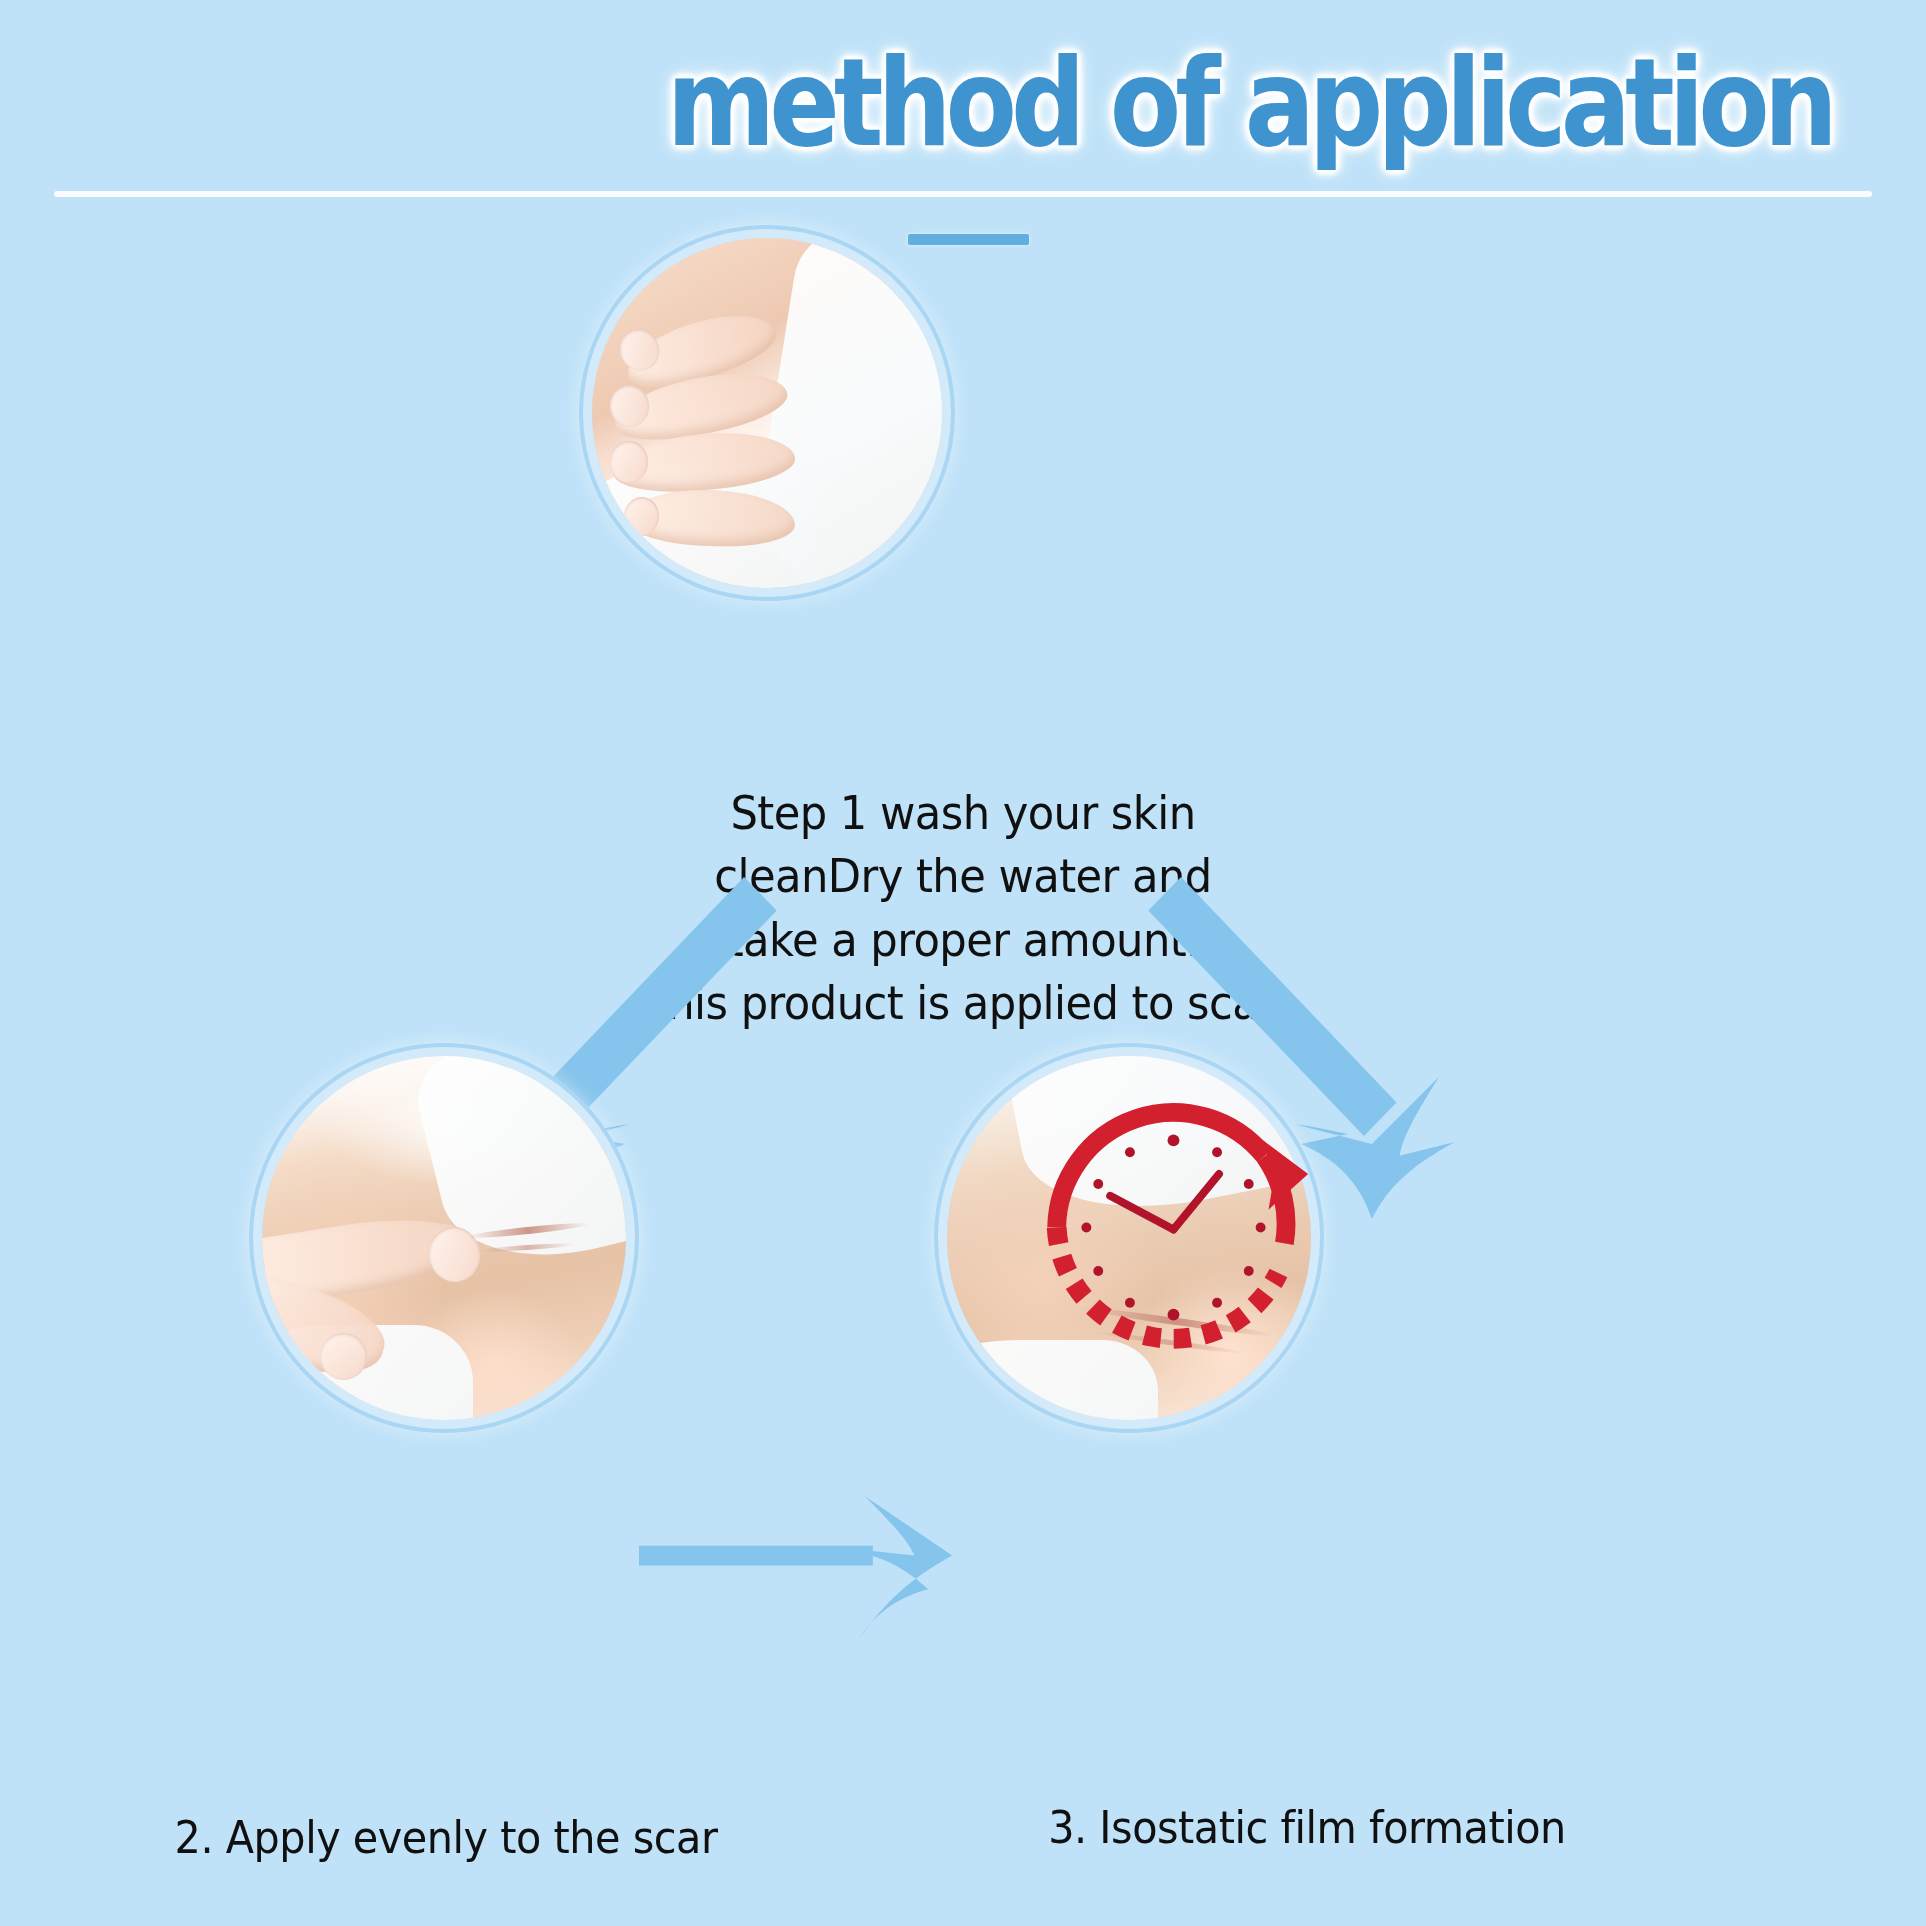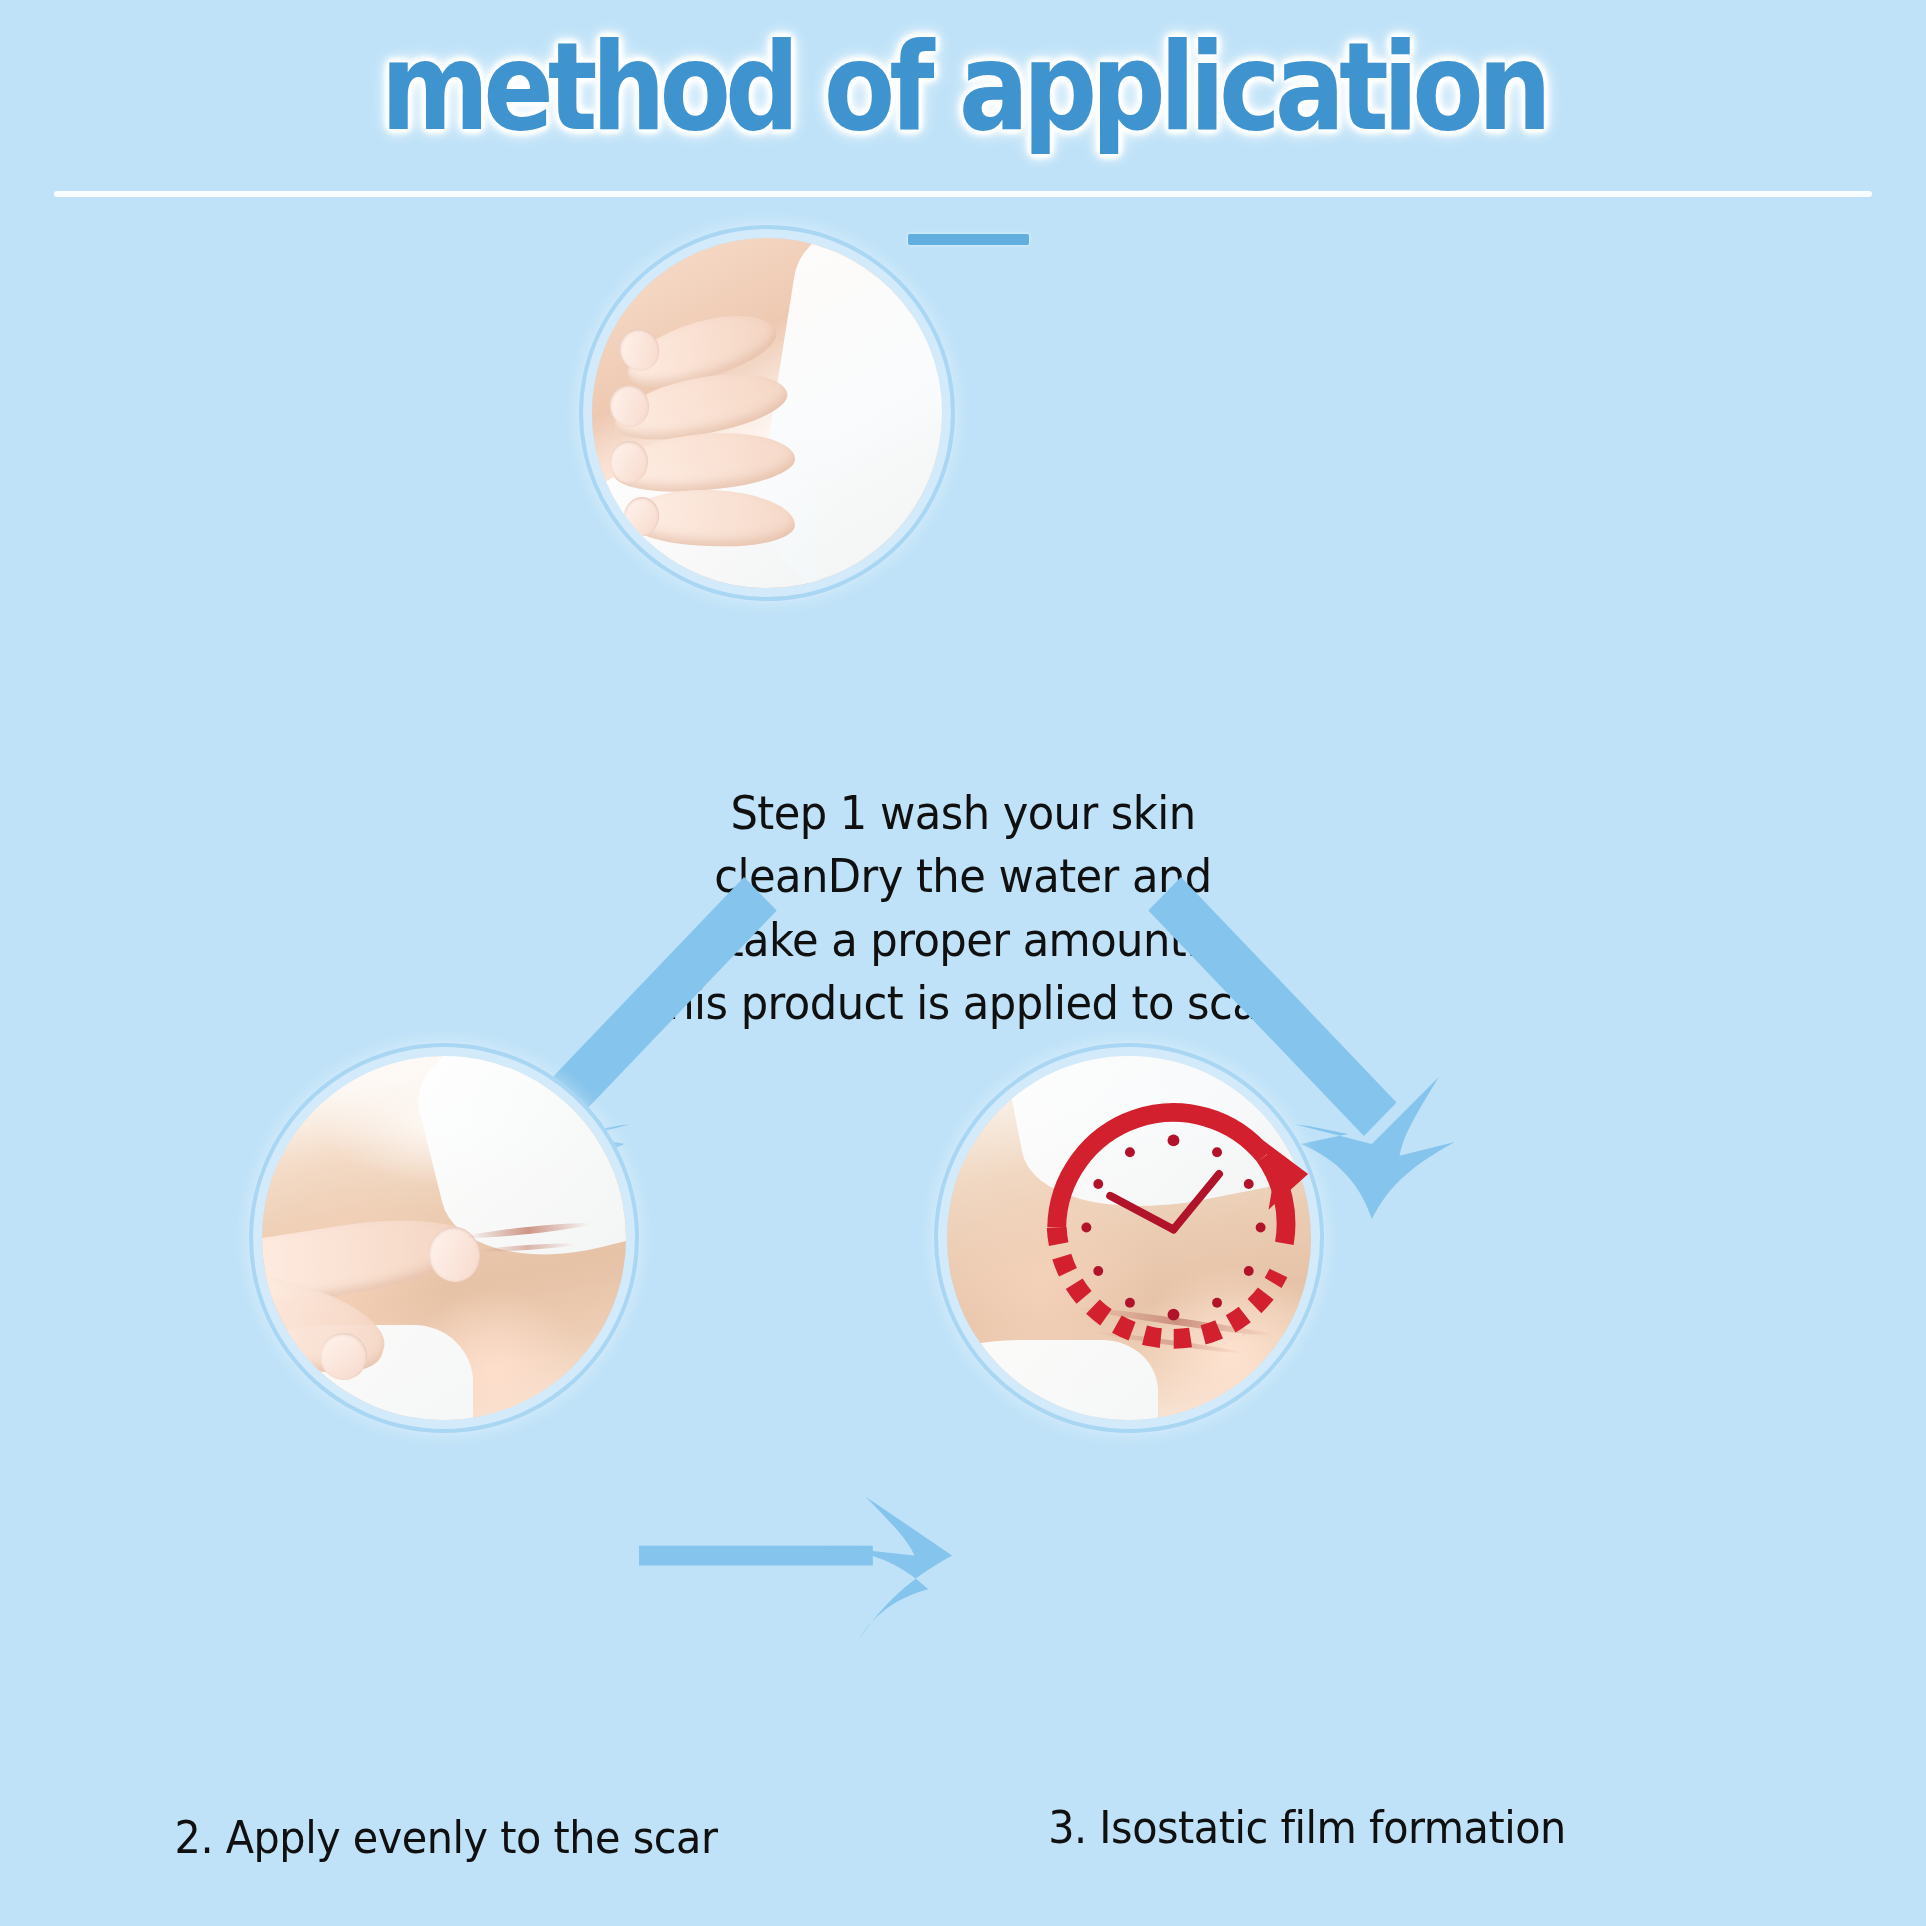--- a/index.html
+++ b/index.html
@@ -21,23 +21,23 @@
     width: 1927px;
     height: 1927px;
     background: #bfe2f8;
     overflow: hidden;
   }
 
   
   .title-wrap {
     position: absolute;
     left: 0;
-    top: 24px;
+    top: 40px;
     width: 1927px;
-    text-align: center;
+    text-align: right;
   }
   .title {
     display: inline-block;
     font-family: "DejaVu Sans", sans-serif;
     font-size: 121px;
     font-weight: bold;
     letter-spacing: -7px;
     color: #3f93cf;
     transform: scaleX(0.86);
     transform-origin: center center;

